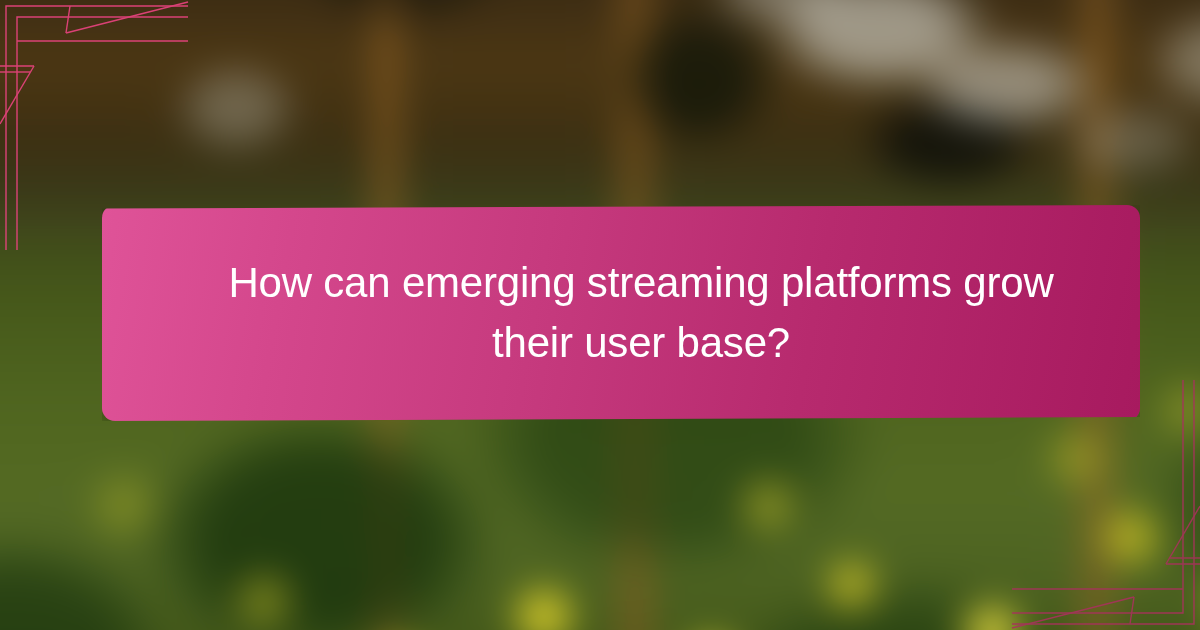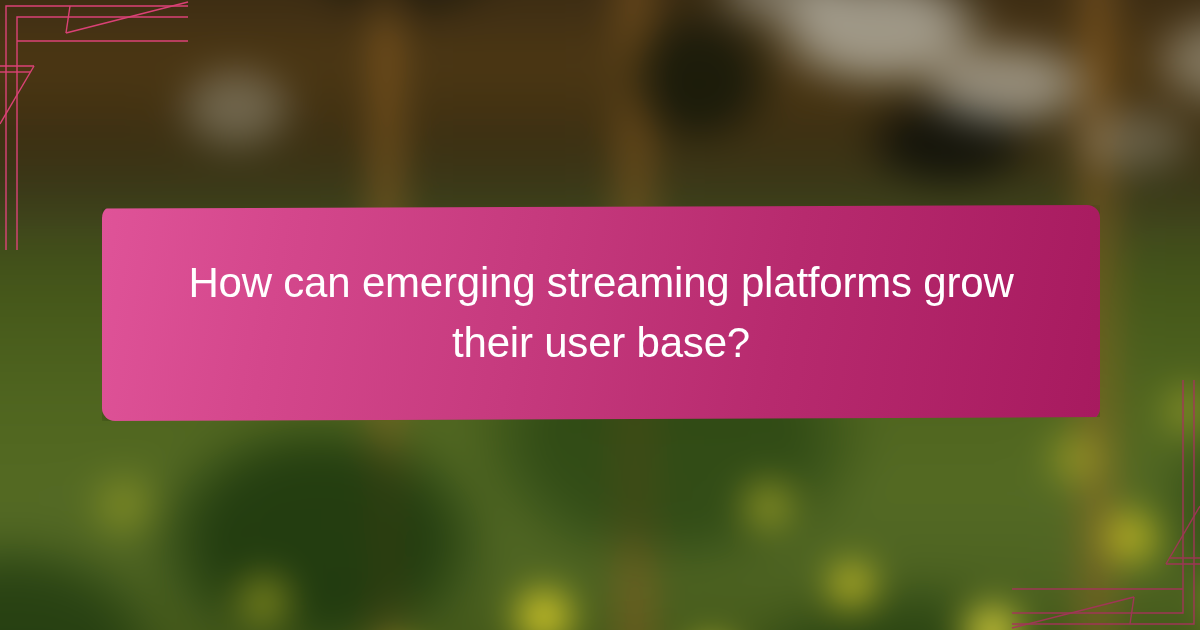--- a/index.html
+++ b/index.html
@@ -80,20 +80,21 @@
     top: 205px;
     width: 998px;
     height: 216px;
     border-radius: 13px;
     background: linear-gradient(100deg, #df5398 0%, #d4478c 18%, #c63a7e 42%, #b72a6e 68%, #a71a5f 100%);
     box-shadow: 0 6px 22px rgba(0,0,0,0.30);
     clip-path: polygon(0% 1.6%, 100% 0%, 100% 98.2%, 0% 100%);
     display: flex;
     align-items: center;
     justify-content: flex-start;
+    padding-left: 40px;
   }
   .card-inner {
     width: 100%;
     padding: 0 56px;
     box-sizing: border-box;
   }
   .headline {
     margin: 0;
     color: #ffffff;
     text-align: center;

